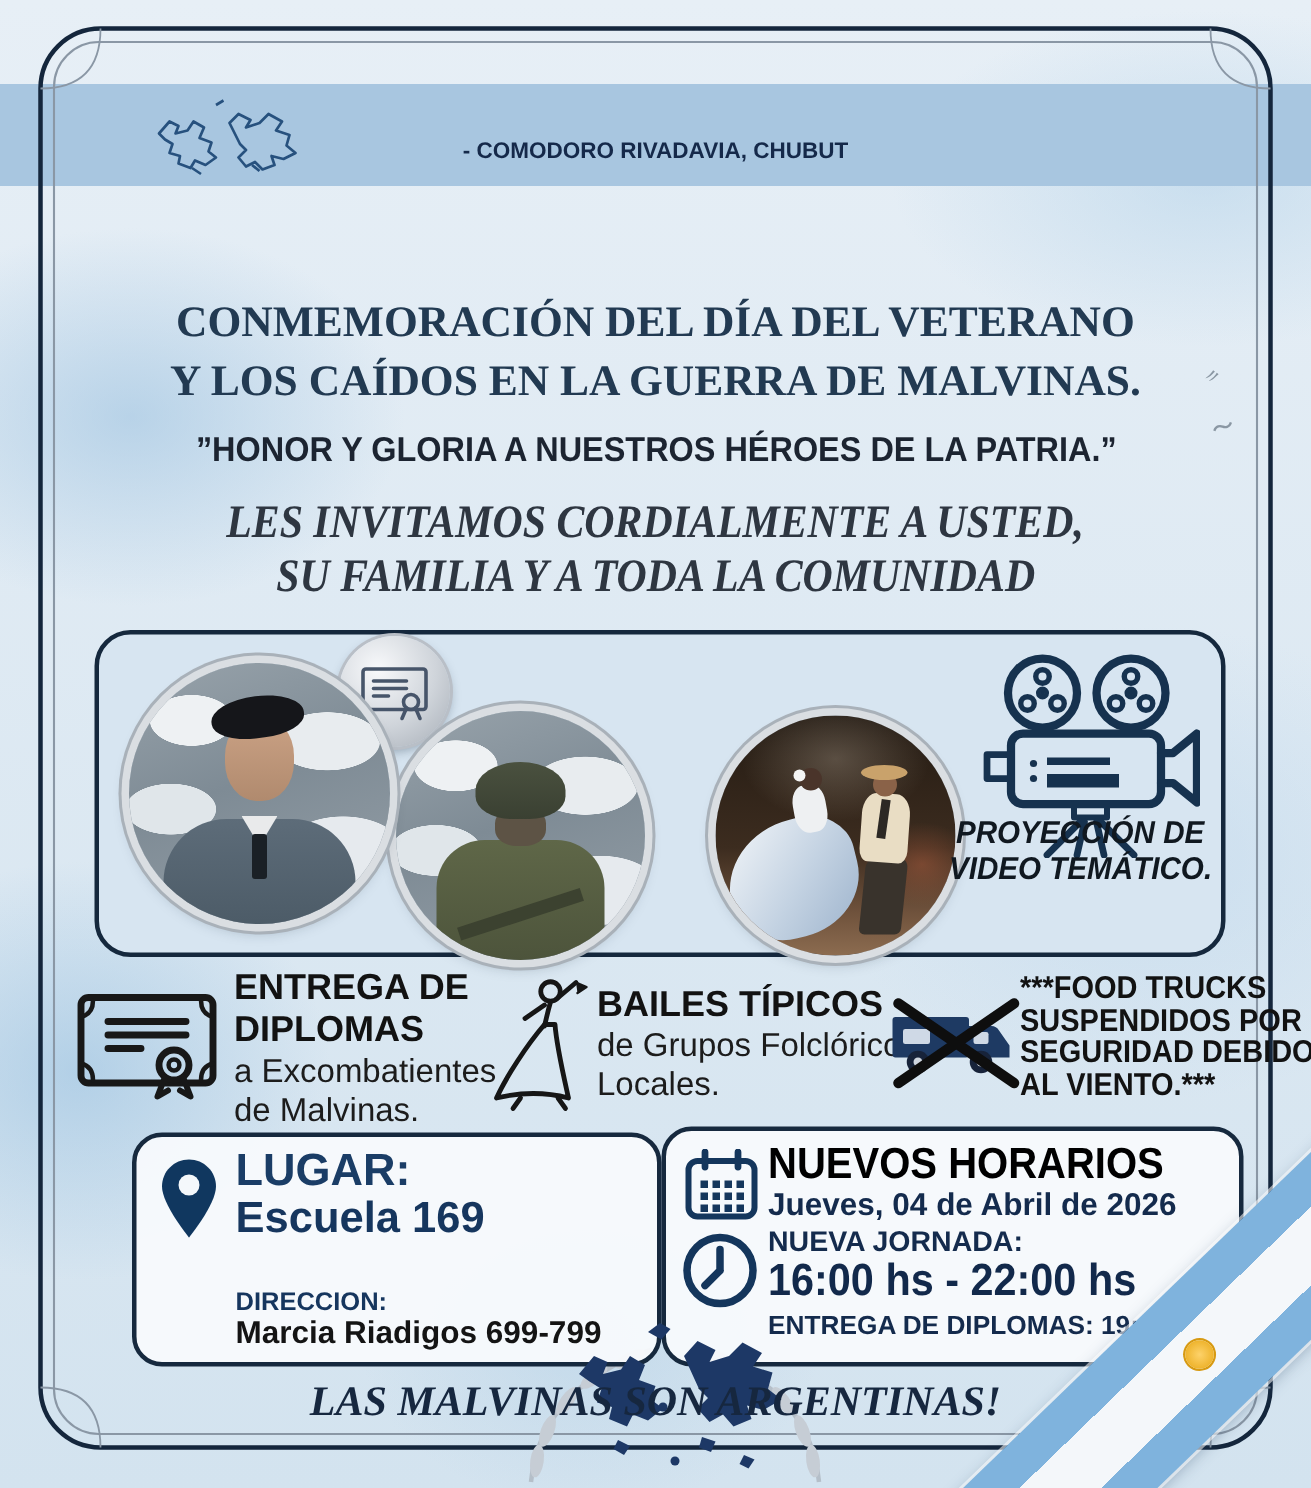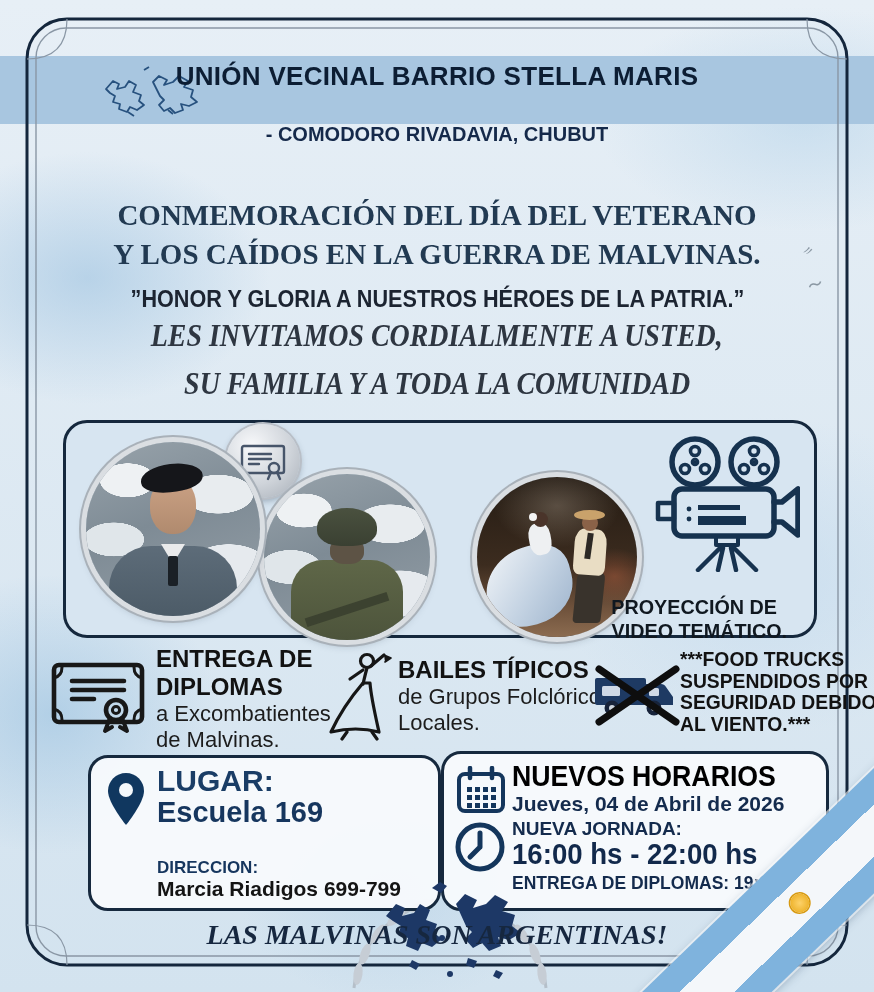--- a/index.html
+++ b/index.html
@@ -16,55 +16,55 @@
   .center{left:0;right:0;text-align:center;}
   .cond{display:inline-block;transform:scaleX(.94);transform-origin:center;}
   .condL{display:inline-block;transform:scaleX(.92);transform-origin:left;}
 
   
   .frame{left:0;top:0;z-index:3;pointer-events:none;}
 
   
   .band{left:0;top:56px;width:874px;height:68px;background:#a8c6e0;z-index:2;}
   .band-org{top:61px;font-size:26px;font-weight:bold;color:#0c1d33;letter-spacing:.3px;z-index:4;}
-  .band-loc{top:92px;font-size:20px;font-weight:bold;color:#15294a;z-index:4;margin-top:31px;}
+  .band-loc{top:92px;font-size:15px;font-weight:bold;color:#15294a;z-index:4;}
   .band-islands{left:98px;top:62px;z-index:4;}
 
   
   .alert{left:0;top:124px;width:874px;height:66px;background:#9c403d;z-index:4;
     box-shadow:0 1px 0 rgba(0,0,0,.2);}
   .alert span{display:inline-block;width:100%;text-align:center;line-height:64px;
     font-size:40px;font-weight:bold;color:#ffffff;transform:scaleX(.97);letter-spacing:.5px;
     text-shadow:0 1px 1px rgba(60,10,10,.4);white-space:nowrap;}
 
   
   .title-l{font-family:"Liberation Serif",serif;font-weight:bold;color:#223a52;font-size:29px;z-index:4;}
   .t1{top:199px;} .t2{top:238px;}
   .motto{top:286px;font-size:23px;font-weight:bold;color:#1c2431;z-index:4;}
   .inv{font-family:"Liberation Serif",serif;font-style:italic;font-weight:bold;color:#2e3641;
        font-size:31px;z-index:4;}
   .inv .cond{transform:scaleX(.9);}
-  .i1{top:318px;} .i2{top:366px;}
+  .i1{top:330px;} .i2{top:366px;}
 
   
   .showcase{left:63px;top:420px;width:748px;height:212px;background:#d7e5f1;
     border:3px solid #15283d;border-radius:24px;z-index:4;}
   .photo{border-radius:50%;overflow:hidden;
     box-shadow:0 0 0 5px #dadee2,0 0 0 7px #a9b1b9,0 4px 10px rgba(20,40,60,.35);z-index:5;}
   .ph-item{position:absolute;}
   .medallion{left:226px;top:424px;width:74px;height:74px;border-radius:50%;z-index:5;
     background:radial-gradient(circle at 35% 30%,#f8f9fb,#cfd4da 55%,#a6adb6);
     box-shadow:0 0 0 2px #b9bfc7,0 3px 7px rgba(20,40,60,.35);
     display:flex;align-items:center;justify-content:center;}
   .veteran{left:86px;top:442px;width:174px;height:174px;z-index:6;}
   .soldier{left:264px;top:474px;width:166px;height:166px;}
   .dancers{left:477px;top:477px;width:160px;height:160px;}
   .proj-icon{left:650px;top:432px;z-index:5;}
-  .proj-label{left:606px;top:595px;width:228px;font-size:21px;line-height:24px;
-    font-weight:bold;color:#101820;z-index:5;}
+  .proj-label{left:606px;top:544px;width:228px;text-align:center;font-size:21px;line-height:24px;
+    font-weight:bold;color:#101820;z-index:5;font-style:italic;}
 
   
   .snow{position:absolute;inset:0;
     background:
       radial-gradient(46px 28px at 24% 22%, #eef1f3 60%, transparent 61%),
       radial-gradient(58px 32px at 76% 30%, #e8ecef 60%, transparent 61%),
       radial-gradient(50px 28px at 16% 56%, #e0e6ea 60%, transparent 61%),
       radial-gradient(66px 38px at 82% 72%, #e6eaee 60%, transparent 61%),
       radial-gradient(40px 24px at 45% 80%, #dde3e8 60%, transparent 61%),
       linear-gradient(160deg,#98a3ab,#7e8b95 45%,#96a0a8);}
@@ -164,21 +164,20 @@
   <span class="abs crease" style="left:800px;top:242px;transform:rotate(35deg);">〃</span>
   <span class="abs crease" style="left:808px;top:276px;transform:rotate(-20deg);">〜</span>
 
   <svg class="abs band-islands" width="104" height="58" viewBox="0 0 104 58">
     <g fill="none" stroke="#27517e" stroke-width="1.8" stroke-linejoin="round">
       <path d="M8,27 l7,-8 6,3 -2,5 8,-2 4,-6 7,4 -3,7 8,3 -2,6 5,4 -7,5 -7,-3 -3,5 -8,-3 1,-5 -7,-2 2,-6 -5,-3 z"></path>
       <path d="M55,20 l6,-6 8,4 -3,5 9,-3 6,-6 9,5 -4,6 9,3 -2,7 6,5 -8,4 -8,-2 2,6 -8,3 -5,-5 -6,3 -5,-6 5,-5 -4,-4 z"></path>
       <path d="M30,50 l6,4 M70,48 l5,4 M46,8 l5,-3"></path>
     </g>
   </svg>
-  <div class="abs center band-org nowrap">UNIÓN VECINAL BARRIO STELLA MARIS</div>
   <div class="abs center band-loc nowrap">- COMODORO RIVADAVIA, CHUBUT</div>
 
 
   <div class="abs center title-l t1 nowrap">CONMEMORACIÓN DEL DÍA DEL VETERANO</div>
   <div class="abs center title-l t2 nowrap">Y LOS CAÍDOS EN LA GUERRA DE MALVINAS.</div>
   <div class="abs center motto nowrap">
     <span class="cond">”HONOR Y GLORIA A NUESTROS HÉROES DE LA PATRIA.”</span>
   </div>
   <div class="abs center inv i1 nowrap">
     <span class="cond">LES INVITAMOS CORDIALMENTE A USTED,</span>

